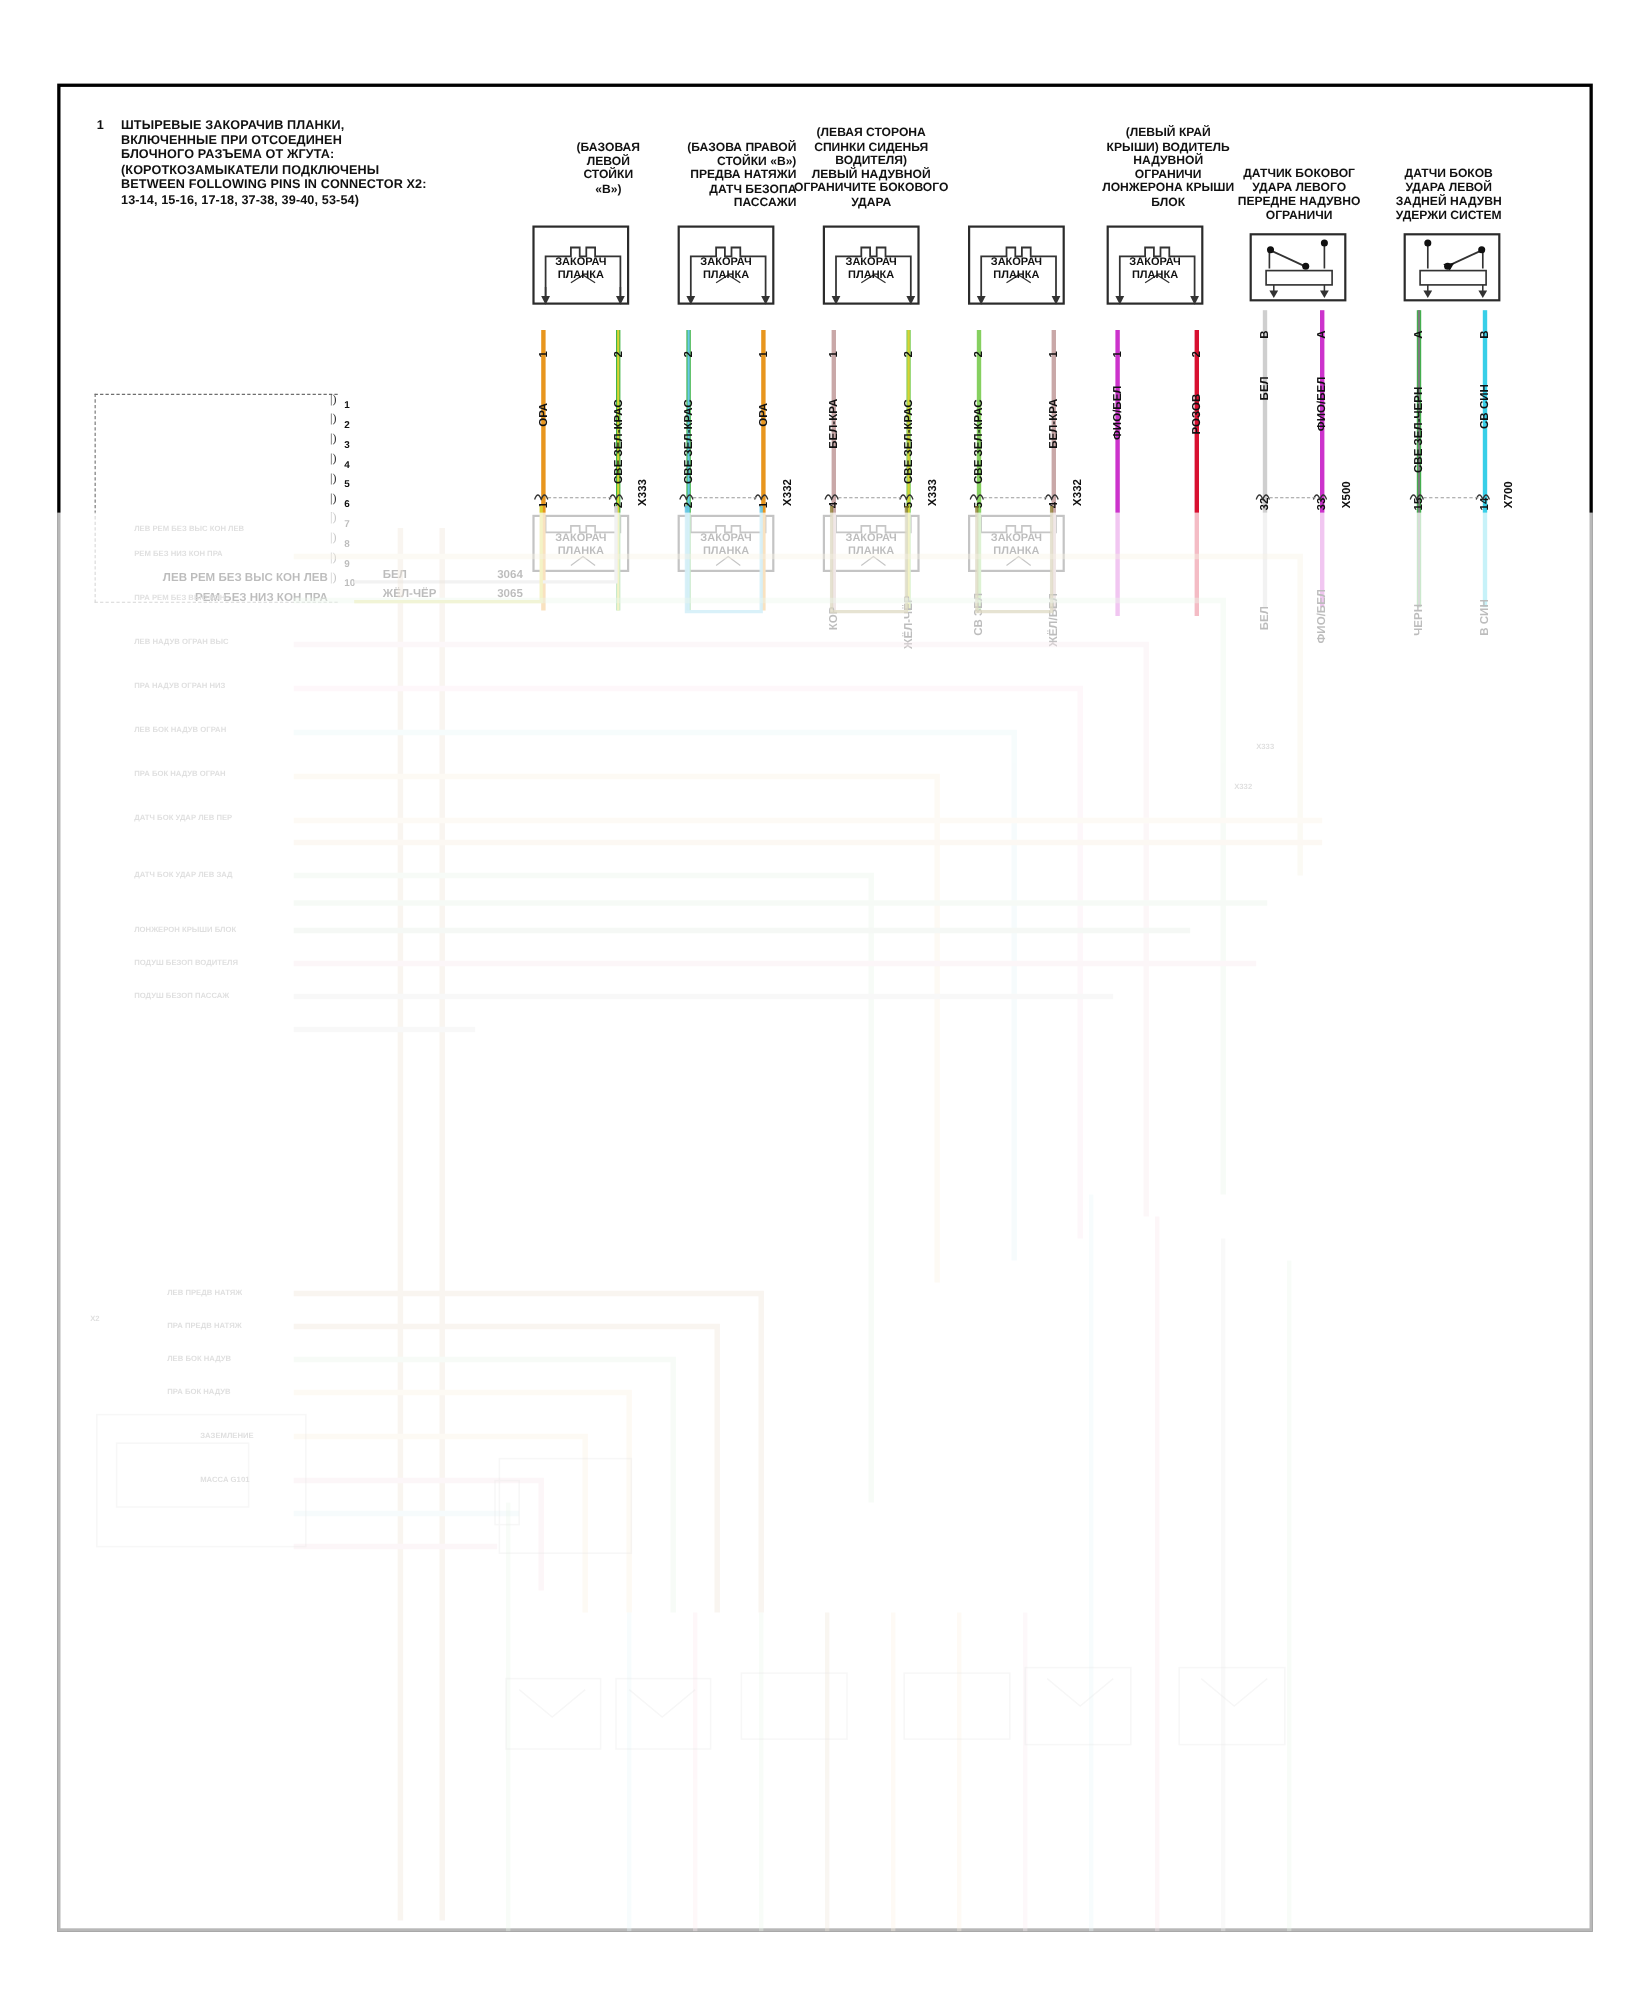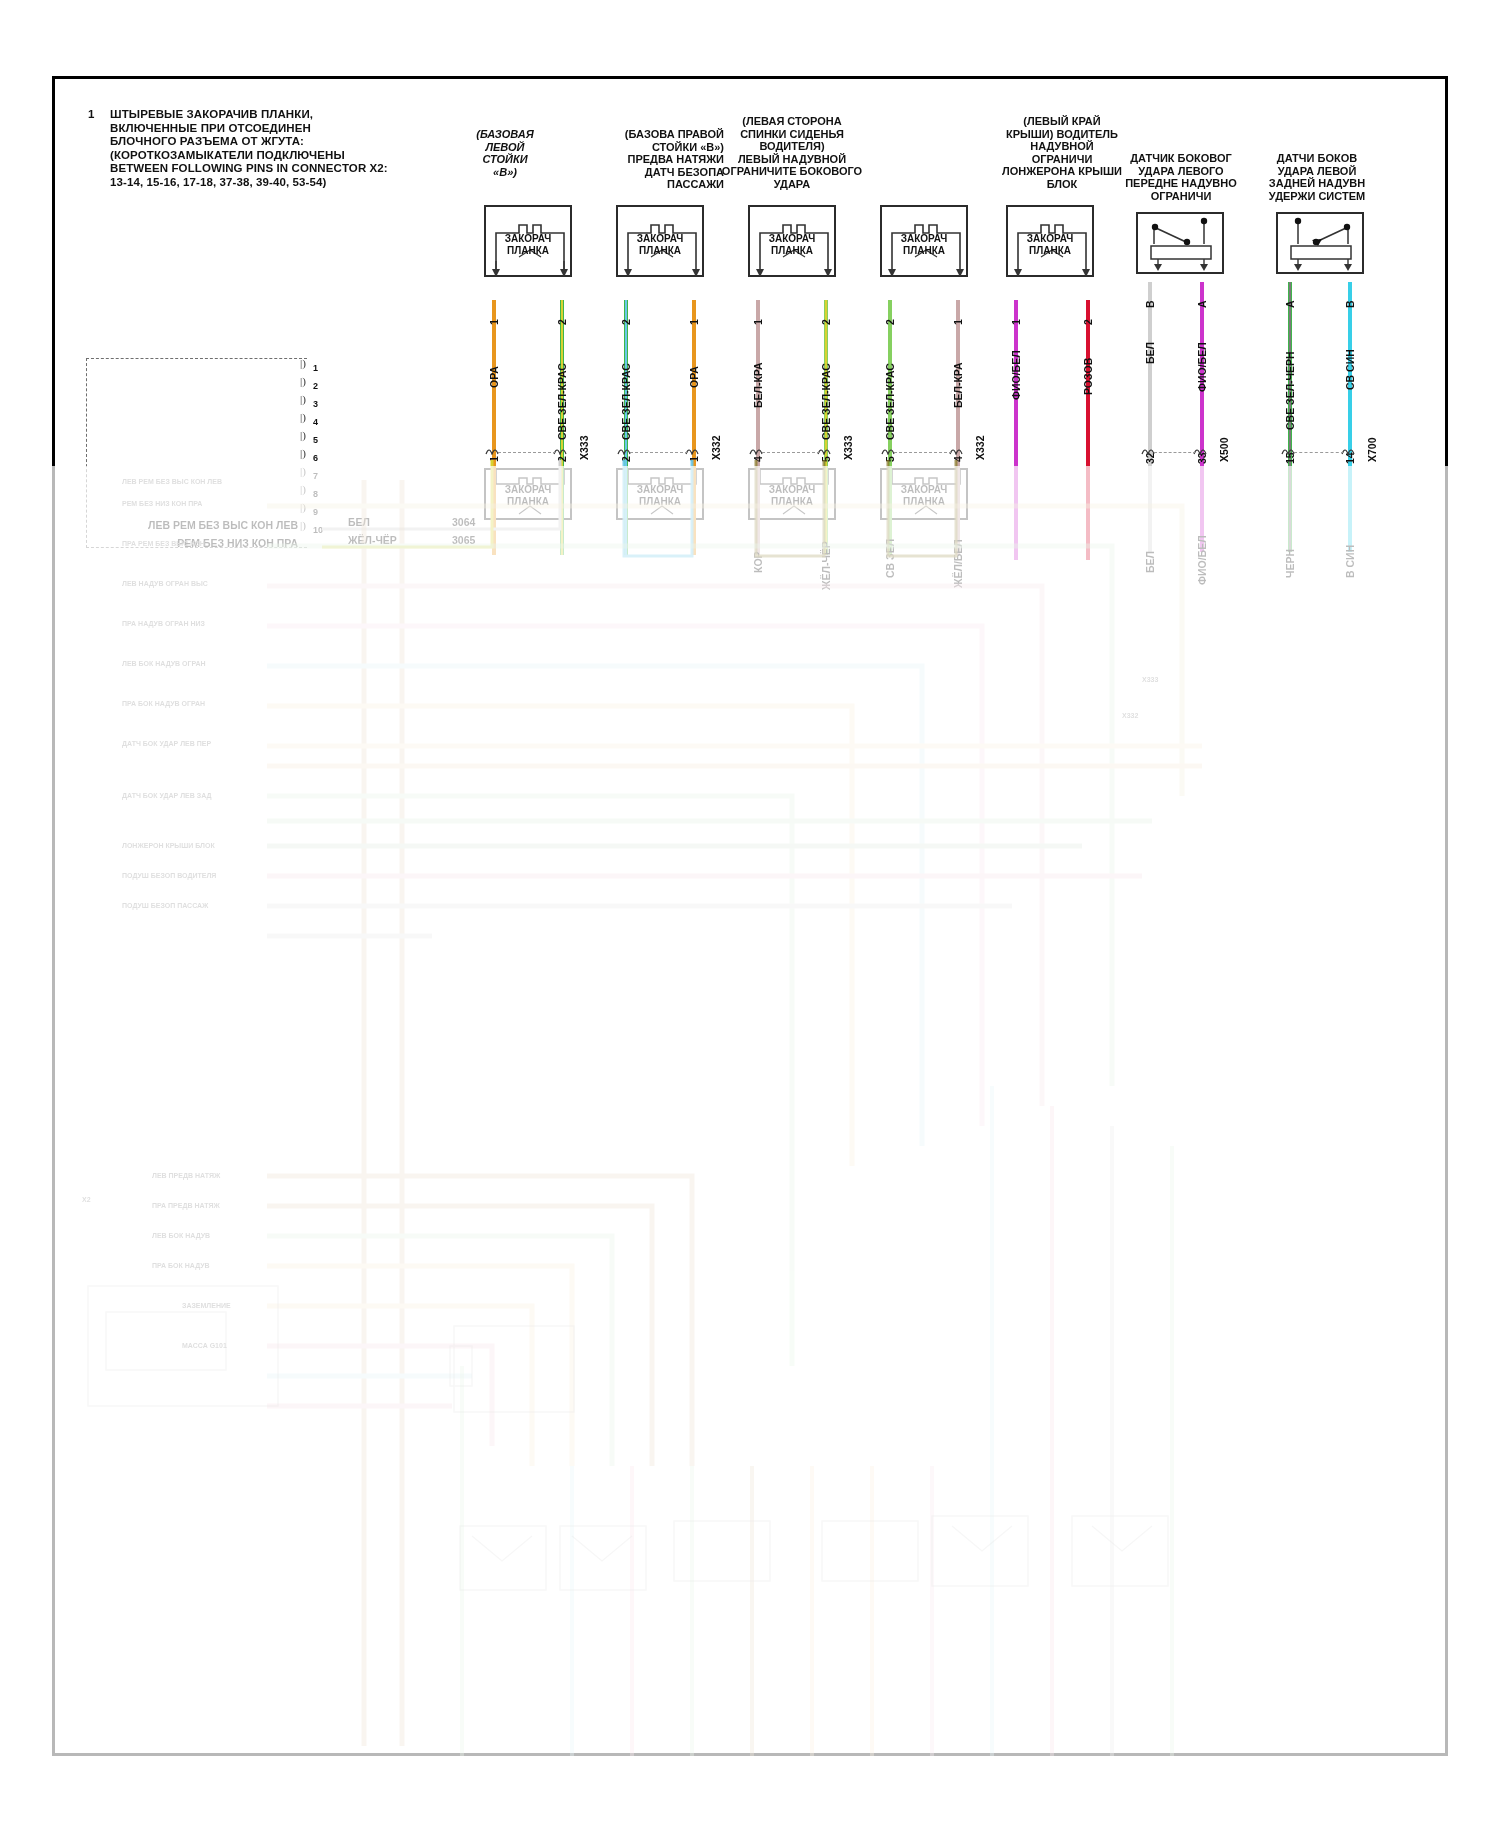--- a/index.html
+++ b/index.html
@@ -73,21 +73,21 @@
     <div class="note-body">
       <div>ШТЫРЕВЫЕ ЗАКОРАЧИВ ПЛАНКИ,</div>
       <div>ВКЛЮЧЕННЫЕ ПРИ ОТСОЕДИНЕН</div>
       <div>БЛОЧНОГО РАЗЪЕМА ОТ ЖГУТА:</div>
       <div>(КОРОТКОЗАМЫКАТЕЛИ ПОДКЛЮЧЕНЫ</div>
       <div>BETWEEN FOLLOWING PINS IN CONNECTOR X2:</div>
       <div>13-14, 15-16, 17-18, 37-38, 39-40, 53-54)</div>
     </div>
   </div>
 
-  <div class="colhead" style="left:450px;top:128px;width:110px;font-style:italic;">
+  <div class="colhead" style="left:498px;top:128px;width:110px;">
     <div>(БАЗОВАЯ</div>
     <div>ЛЕВОЙ</div>
     <div>СТОЙКИ</div>
     <div>«B»)</div>
   </div>
 
   <div class="colhead" style="left:590px;top:128px;width:134px;text-align:right;">
     <div>(БАЗОВА ПРАВОЙ</div>
     <div>СТОЙКИ «B»)</div>
     <div>ПРЕДВА НАТЯЖИ</div>

